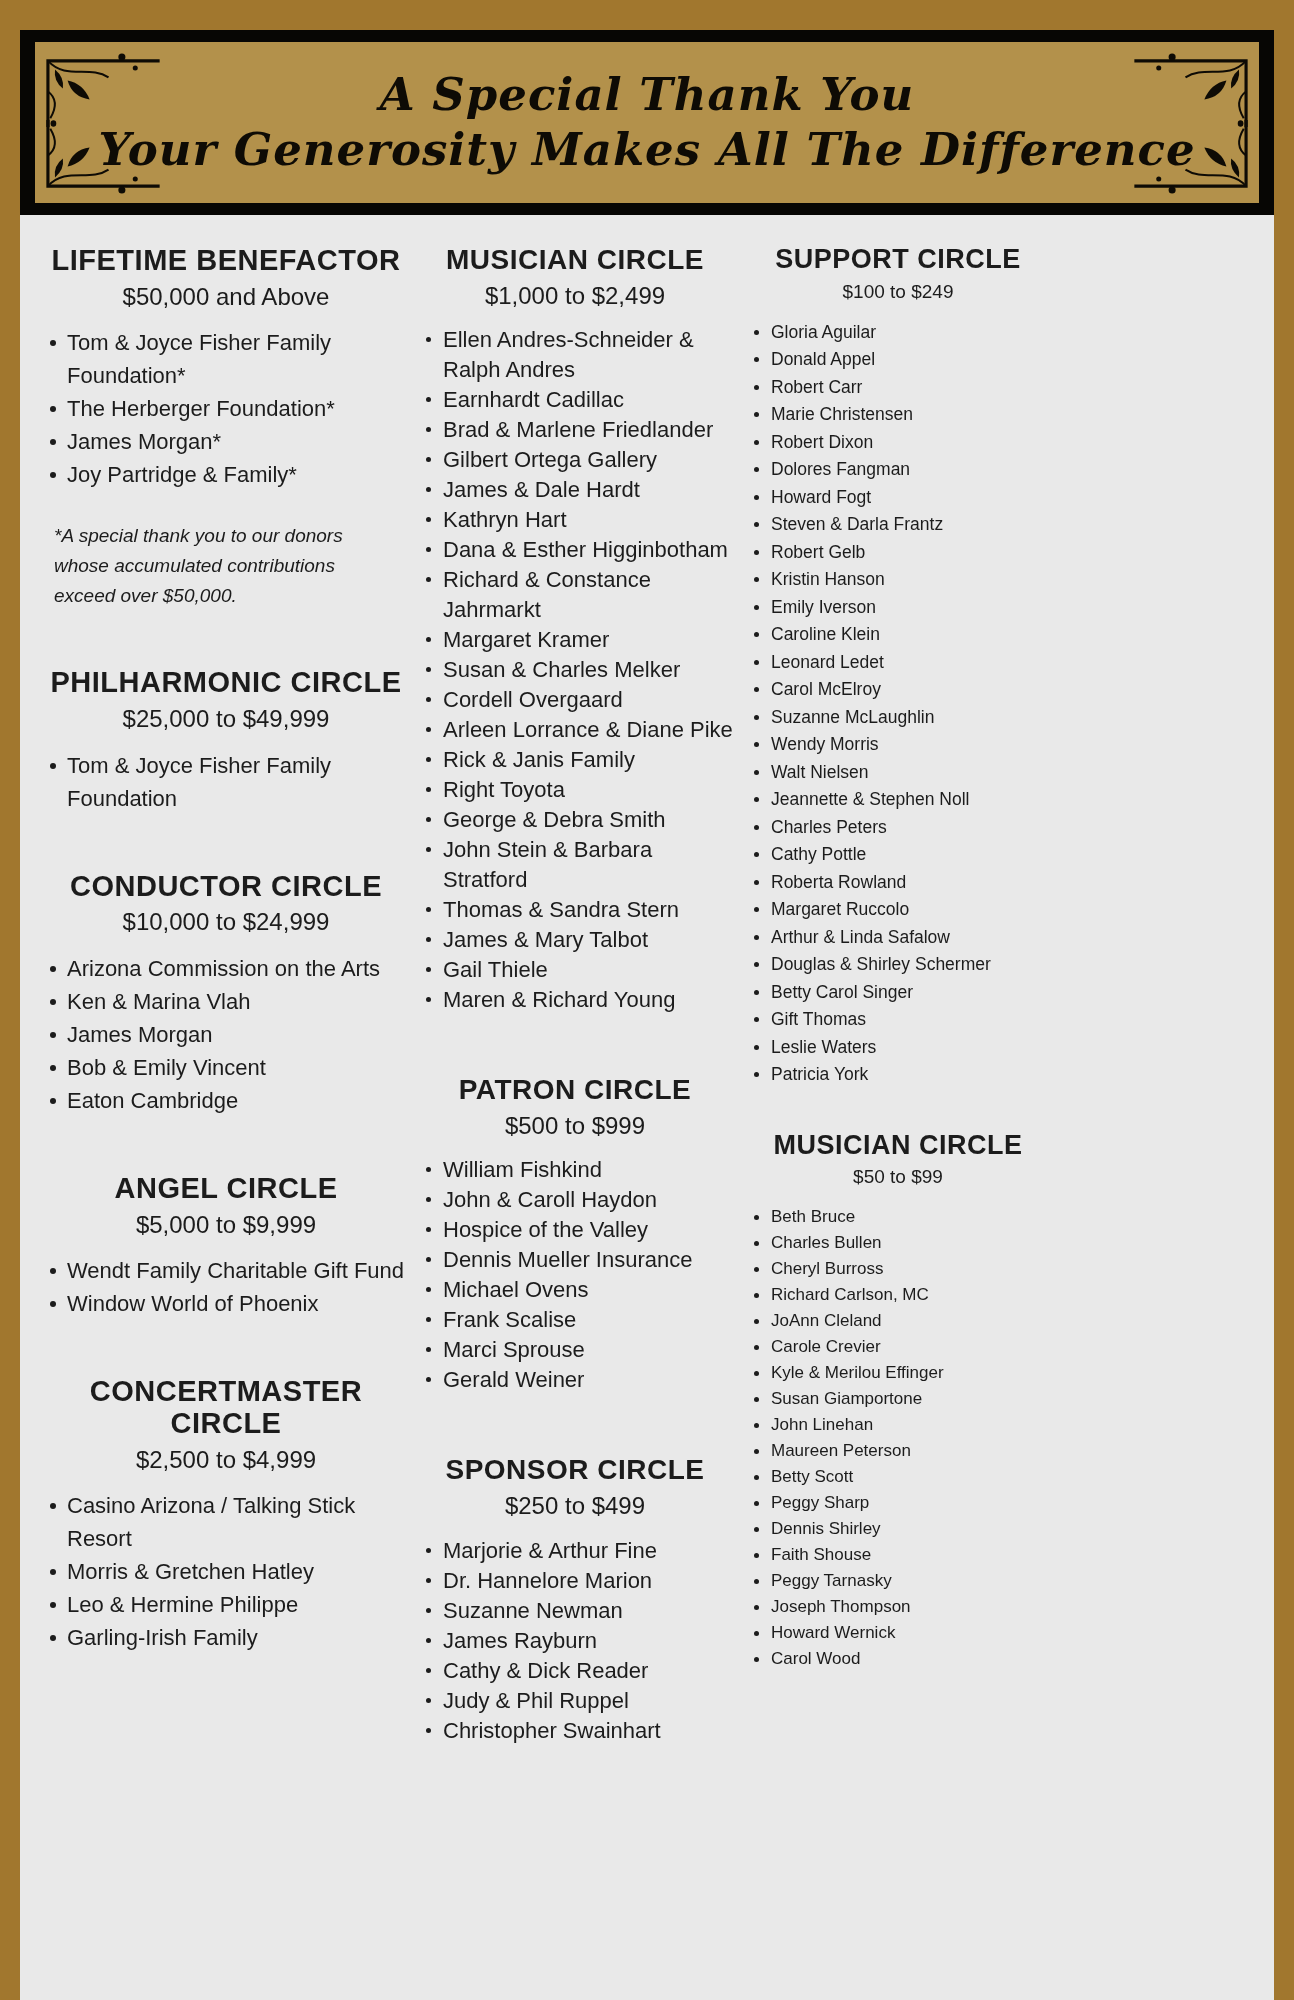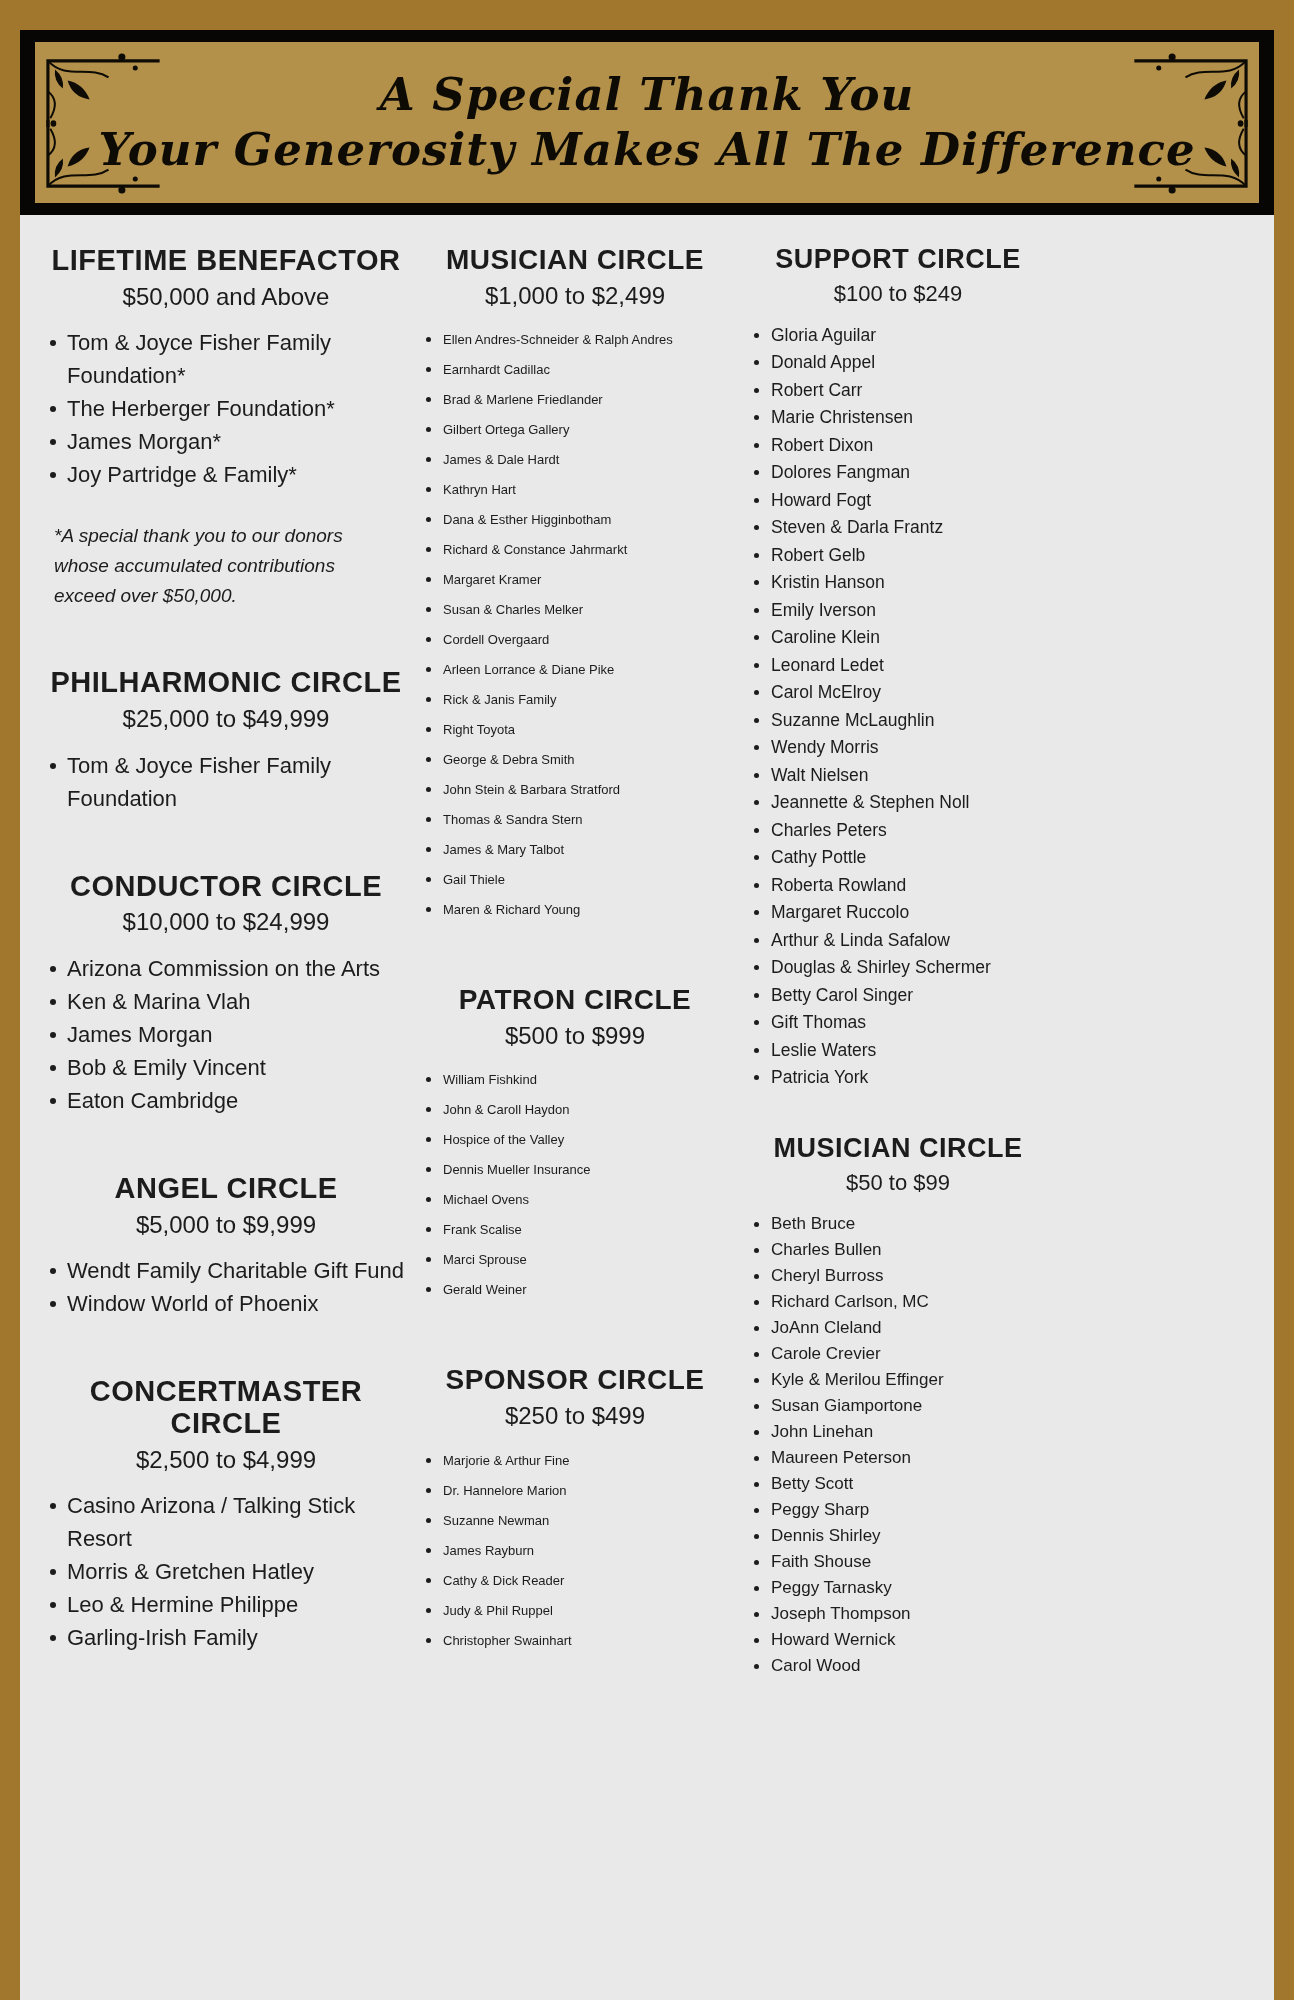--- a/index.html
+++ b/index.html
@@ -63,34 +63,34 @@
     letter-spacing:.5px;
     margin:0 0 7px 0;
   }
   .col1 .sec-title{font-size:28px;}
   .col2 .sec-title{font-size:27px;}
   .sec-range{
     text-align:center;
     font-size:24px;line-height:1.1;
     margin:0 0 16px 0;
   }
-  .col2 .sec-range{font-size:22px;}
+  .col2 .sec-range{font-size:19px;}
   .sec-list{list-style:none;margin:0;padding:0 0 0 8px;}
   .sec-list li{
     position:relative;
     padding-left:19px;
     font-size:22px;line-height:33px;
   }
   .sec-list li::before{
     content:"";
     position:absolute;left:2px;top:14px;
     width:6px;height:6px;border-radius:50%;
     background:#1c1c1c;
   }
-  .col1 .sec-list li{font-size:13px;line-height:30px;}
+  .col1 .sec-list li{font-size:22px;line-height:30px;}
   .col1 .sec-list li::before{top:12px;width:5px;height:5px;}
   .col2 .sec-list li{font-size:17.5px;line-height:27.5px;}
   .col2 .sec-list li::before{top:11px;width:5px;height:5px;}
   .col2 .section:nth-child(2) .sec-list li{font-size:17px;line-height:26px;}
   .sec-note{
     font-style:italic;
     font-size:19px;line-height:30px;
     margin:30px 0 0 14px;
     max-width:330px;
   }

